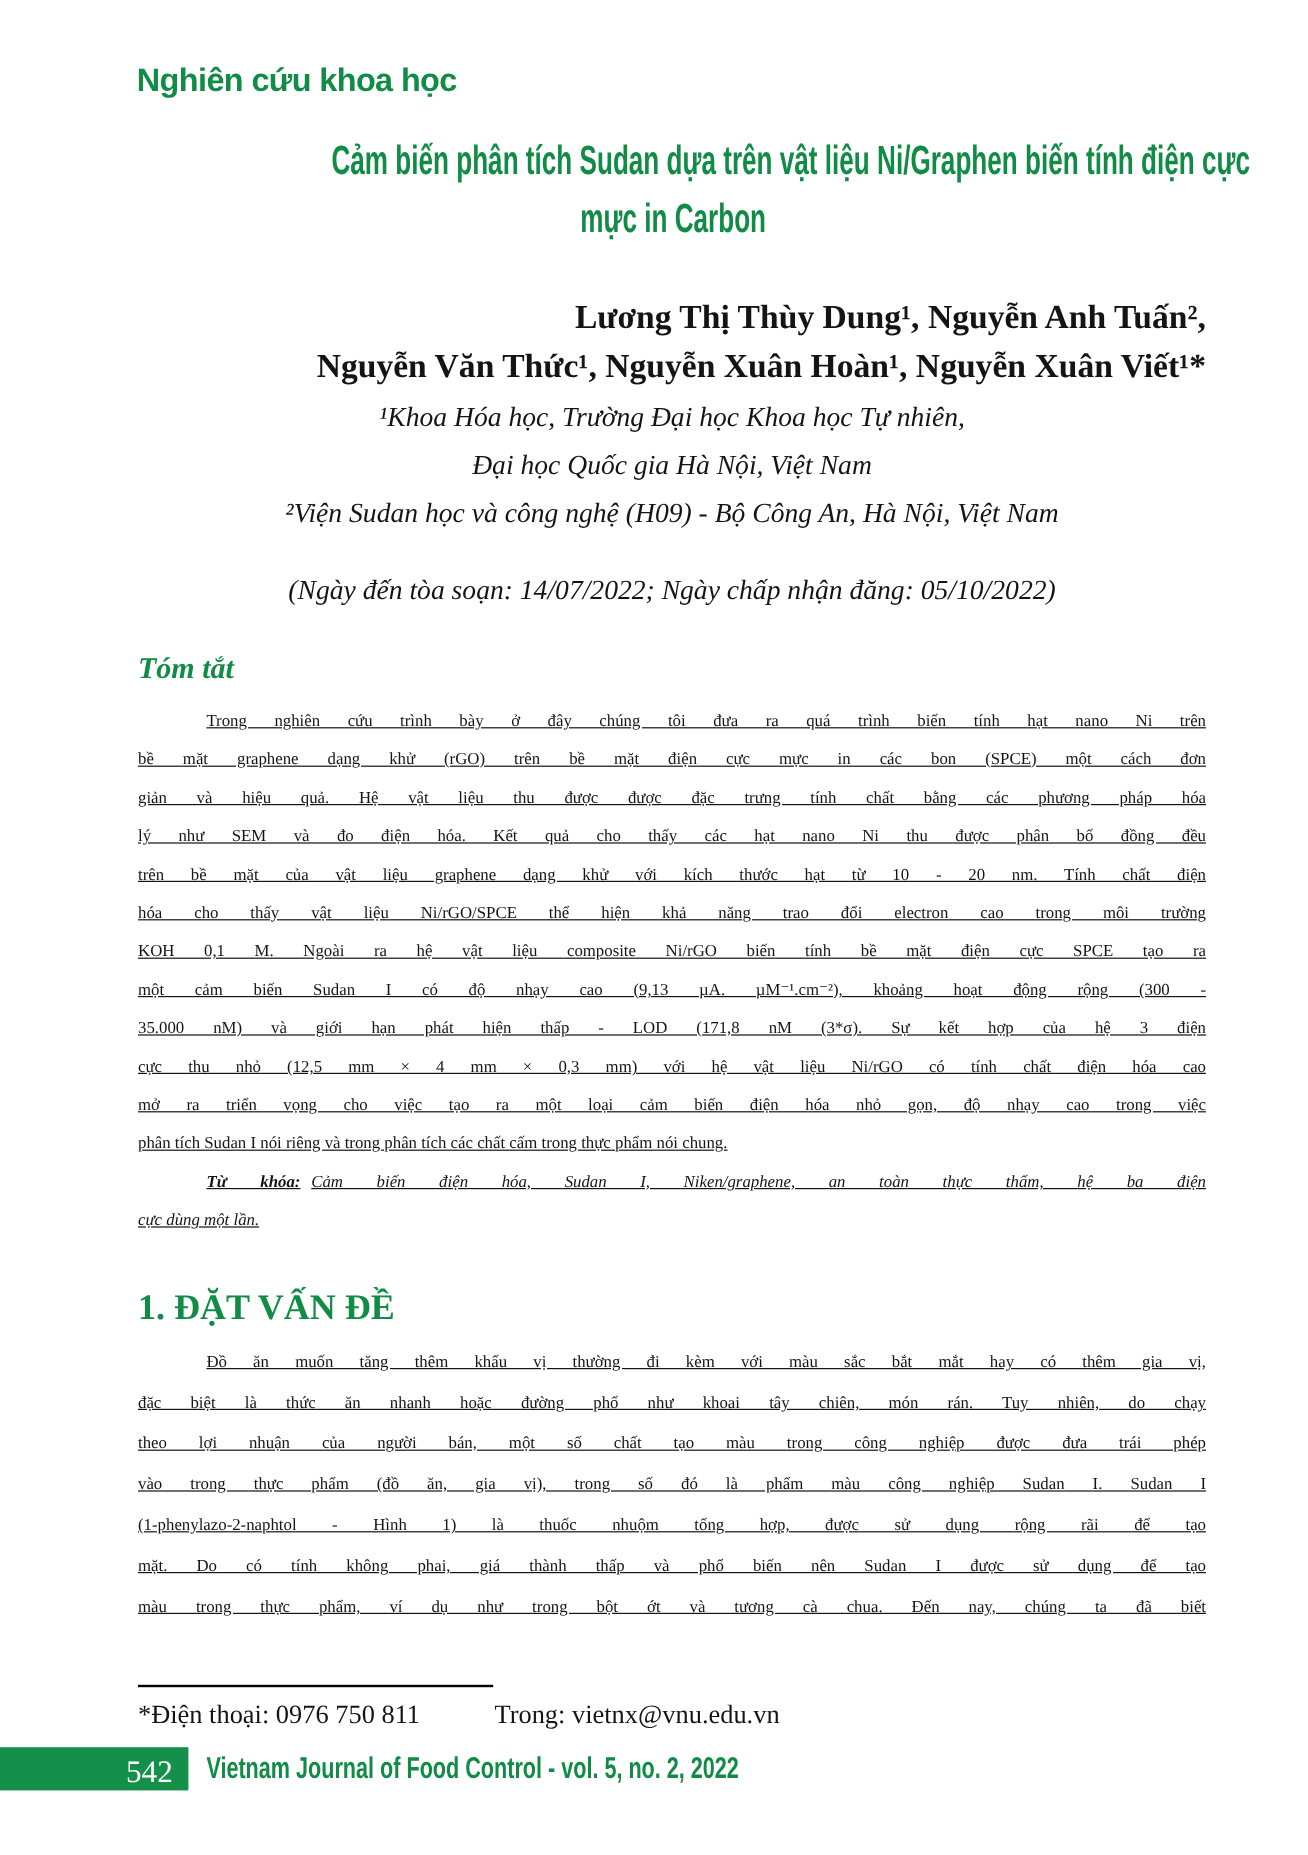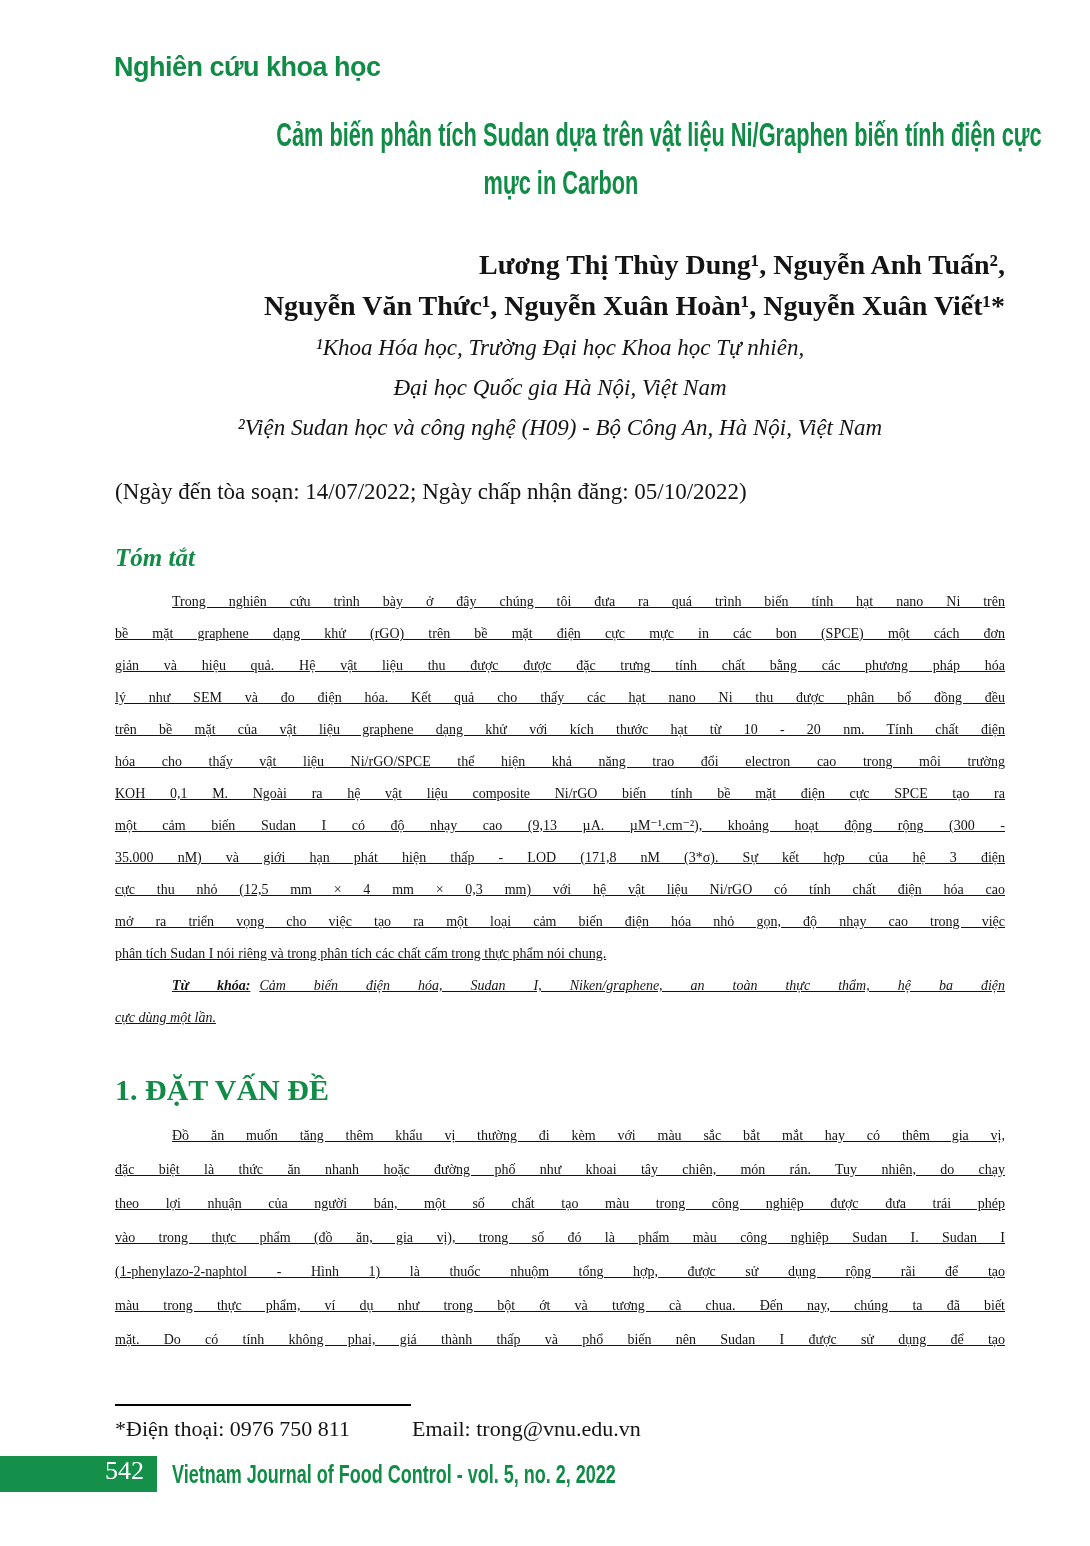--- a/index.html
+++ b/index.html
@@ -43,21 +43,21 @@
 
   
   .affils{top:328px;left:115px;width:890px;}
   .affils .gen-line{
     text-align:center;font-style:italic;font-size:23px;line-height:40px;
   }
 
   
   .dates{
     top:479px;left:115px;width:890px;
-    text-align:left;font-size:23px;
+    text-align:center;font-style:italic;font-size:23px;
   }
 
   
   .abs-head{
     top:544px;left:115px;
     color:var(--green);font-weight:700;font-style:italic;font-size:25px;
   }
 
   
   .para{left:115px;width:890px;font-size:14px;text-decoration:underline;}
@@ -87,21 +87,21 @@
   
   .fn-rule{top:1404px;left:115px;width:296px;height:2px;background:#000;}
   .footnote{
     top:1416px;left:115px;display:flex;gap:62px;font-size:22px;
   }
 
   
   .footer{top:1456px;left:0;height:36px;display:flex;align-items:center;}
   .page-num-box{
     width:157px;height:36px;background:var(--box-green);
-    color:#ffffff;display:flex;justify-content:flex-end;align-items:flex-start;
+    color:#ffffff;display:flex;justify-content:flex-end;align-items:flex-end;
     padding-right:13px;box-sizing:border-box;
     font-family:"Liberation Serif","DejaVu Serif",serif;font-size:26px;
   }
   .journal-name{
     margin-left:15px;color:var(--green);
     font-family:"Liberation Sans","DejaVu Sans",sans-serif;
     font-weight:700;font-size:25px;white-space:nowrap;
     transform:scaleX(0.72);transform-origin:0 50%;
   }
 </style>
@@ -139,29 +139,29 @@
 </div>
 
 <div class="abs sec-head">1. ĐẶT VẤN ĐỀ</div>
 
 <div class="abs para intro">
     <div class="gen-line">Đồ ăn muốn tăng thêm khẩu vị thường đi kèm với màu sắc bắt mắt hay có thêm gia vị,</div>
     <div class="gen-line">đặc biệt là thức ăn nhanh hoặc đường phố như khoai tây chiên, món rán. Tuy nhiên, do chạy</div>
     <div class="gen-line">theo lợi nhuận của người bán, một số chất tạo màu trong công nghiệp được đưa trái phép</div>
     <div class="gen-line">vào trong thực phẩm (đồ ăn, gia vị), trong số đó là phẩm màu công nghiệp Sudan I. Sudan I</div>
     <div class="gen-line">(1-phenylazo-2-naphtol - Hình 1) là thuốc nhuộm tổng hợp, được sử dụng rộng rãi để tạo</div>
+    <div class="gen-line">mặt. Do có tính không phai, giá thành thấp và phổ biến nên Sudan I được sử dụng để tạo</div>
     <div class="gen-line">màu trong thực phẩm, ví dụ như trong bột ớt và tương cà chua. Đến nay, chúng ta đã biết</div>
-    <div class="gen-line">mặt. Do có tính không phai, giá thành thấp và phổ biến nên Sudan I được sử dụng để tạo</div>
   </div>
 
 <div class="abs fn-rule"></div>
 
 <div class="abs footnote">
   <span>*Điện thoại: 0976 750 811</span>
-  <span>Email: trong@vnu.edu.vn</span>
+  <span>Trong: vietnx@vnu.edu.vn</span>
 </div>
 
 <div class="abs footer">
   <div class="page-num-box">
     <span>542</span>
   </div>
   <div class="journal-name">Vietnam Journal of Food Control - vol. 5, no. 2, 2022</div>
 </div>
 
 </body></html>

